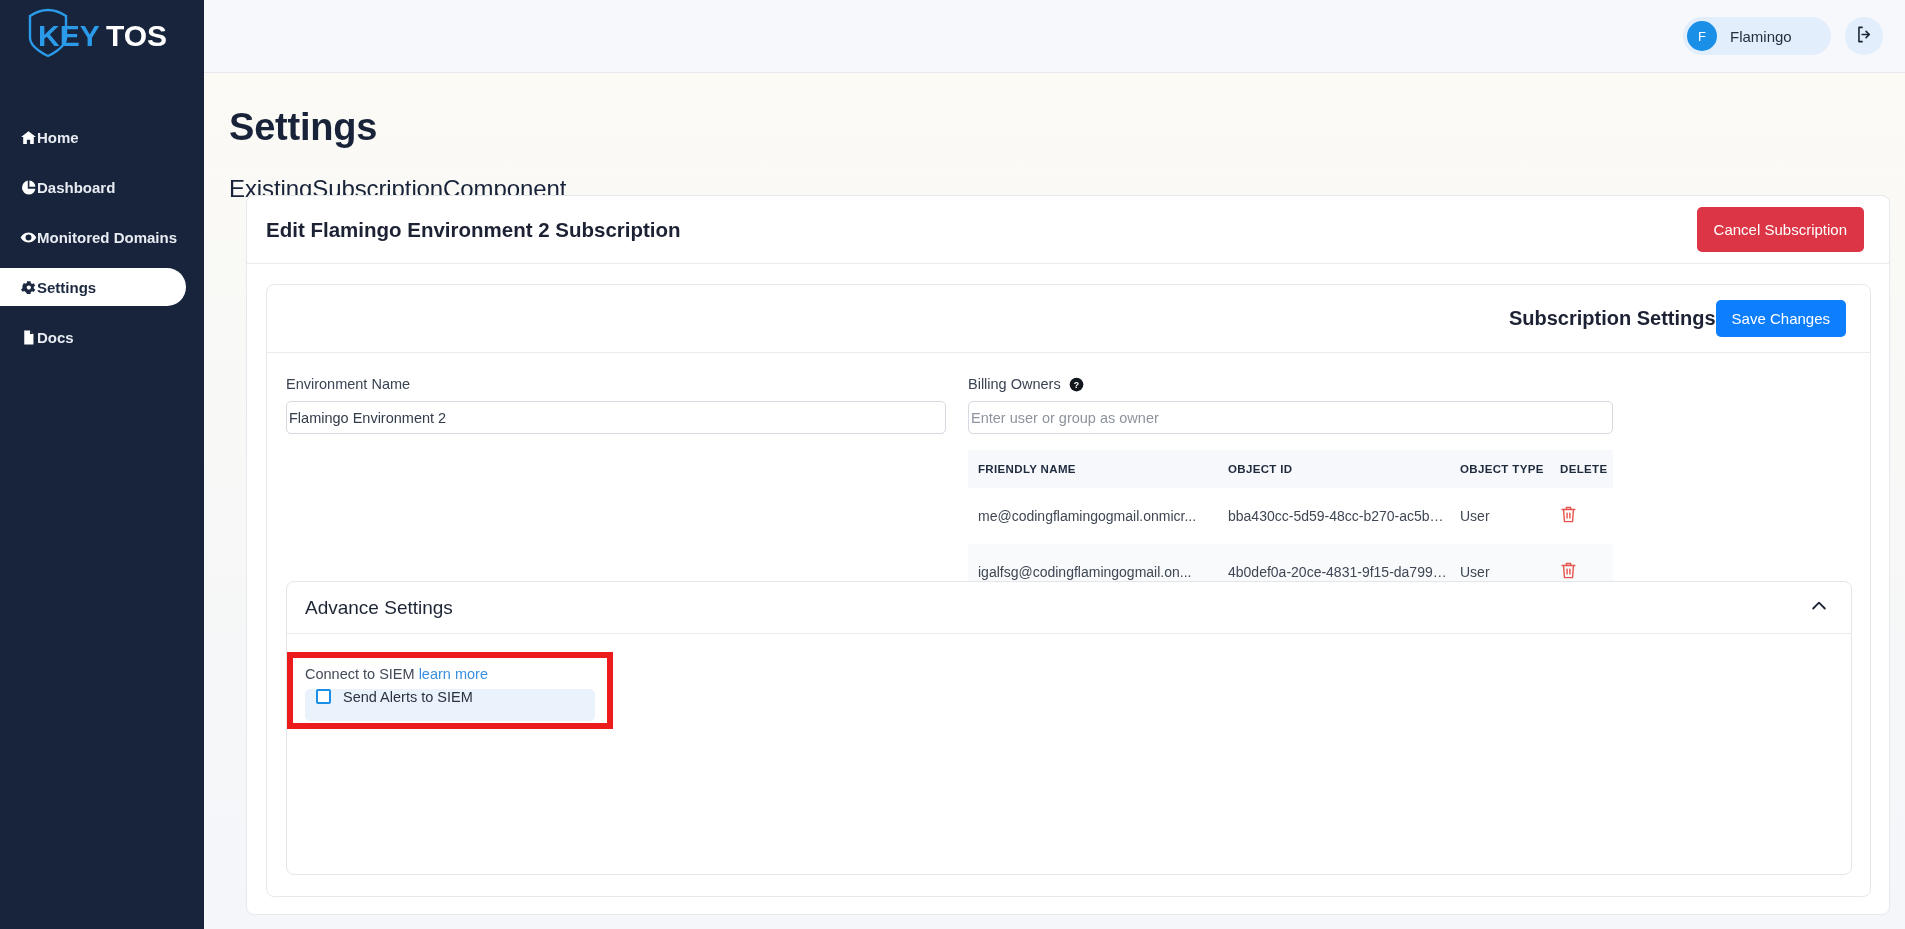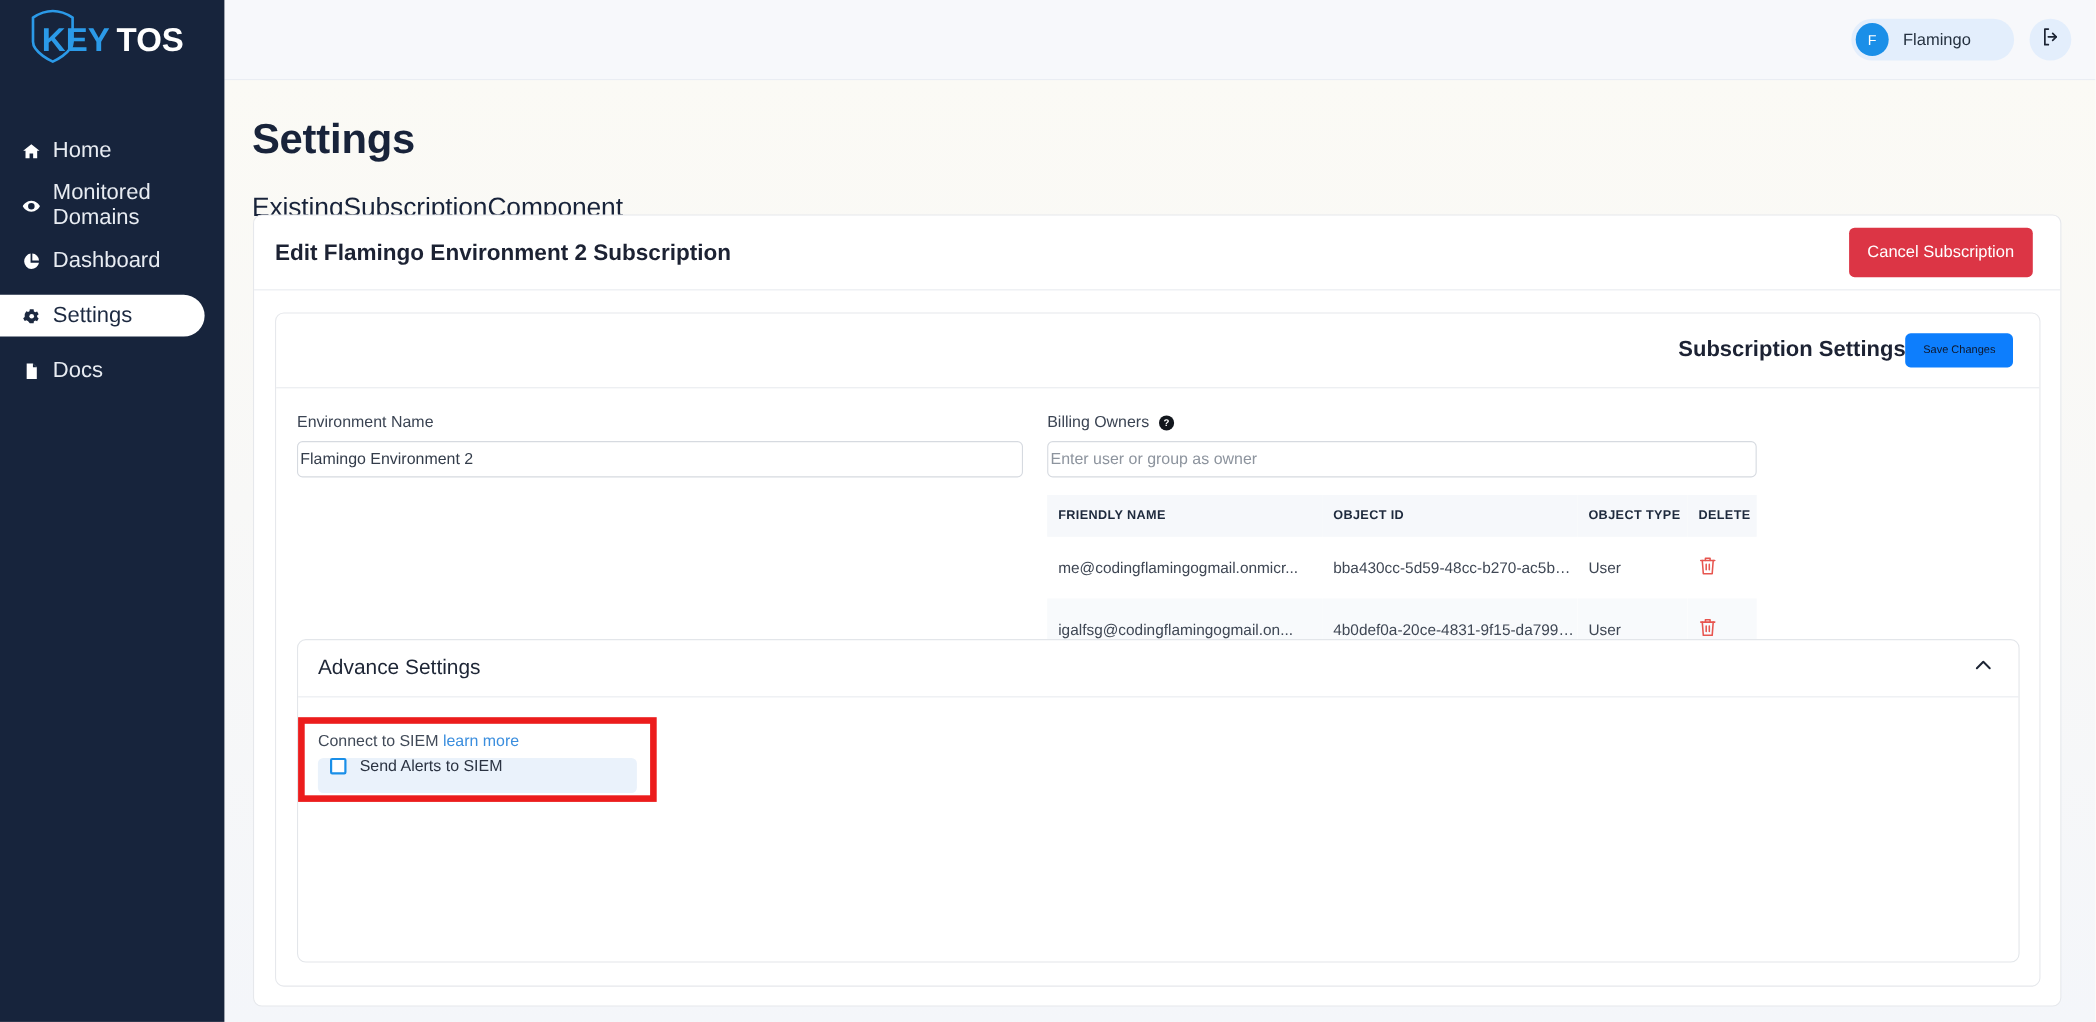--- a/index.html
+++ b/index.html
@@ -40,28 +40,28 @@
     position: absolute;
     left: 0;
     top: 118px;
     width: 204px;
   }
 
   .nav-item {
     position: relative;
     display: flex;
     align-items: center;
-    gap: 11px;
     height: 38px;
     padding-left: 20px;
     margin-bottom: 12px;
     color: #e8ecf2;
-    font-size: 20px;
+    font-size: 15px;
     cursor: pointer;
     border-radius: 0 20px 20px 0;
+    font-weight: bold;
   }
   .nav-item .nav-ico {
     width: 17px;
     height: 17px;
     display: inline-flex;
     align-items: center;
     justify-content: center;
     flex: none;
   }
   .nav-item.active {
@@ -140,21 +140,21 @@
   }
   .page-subtitle {
     margin: 26px 0 0 25px;
     font-size: 24px;
     color: #18233a;
     letter-spacing: -0.1px;
   }
 
   .outer-card {
     position: absolute;
-    left: 26px;
+    left: 42px;
     top: 122px;
     width: 1644px;
     height: 720px;
     background: #ffffff;
     border: 1px solid #e6e8ec;
     border-radius: 8px;
   }
 
   .outer-head {
     height: 68px;
@@ -198,24 +198,24 @@
     justify-content: flex-end;
     padding: 0 24px 0 19px;
   }
   .inner-head h3 {
     font-size: 20px;
     font-weight: bold;
     color: #1c2233;
   }
   .btn-primary {
     background: #0d7efd;
-    color: #0f172a;
+    color: #ffffff;
     border: none;
     border-radius: 5px;
-    font-size: 10px;
+    font-size: 15px;
     padding: 10px 16px;
     cursor: pointer;
     font-family: "Liberation Sans", sans-serif;
   }
 
   
   .form-grid {
     display: flex;
     padding: 23px 19px 0 19px;
     gap: 22px;
@@ -370,35 +370,35 @@
         <svg width="17" height="17" viewBox="0 0 24 24">
             <path d="M12 3 1.5 11.3h3V21h5.2v-6h4.6v6H19.5v-9.7h3z"></path>
           </svg>
       </span>
       <span>Home</span>
     </div>
 
     <div class="nav-item">
       <span class="nav-ico">
         <svg width="17" height="17" viewBox="0 0 24 24">
+          <path d="M11 2.2A10 10 0 0 0 12 22a10 10 0 0 0 9.8-8.2H11Z"></path>
+          <path d="M13.2 2.2V11h8.6A9.1 9.1 0 0 0 13.2 2.2Z"></path>
+        </svg>
+      </span>
+      <span>Dashboard</span>
+    </div>
+
+    <div class="nav-item">
+      <span class="nav-ico">
+        <svg width="17" height="17" viewBox="0 0 24 24">
           <path d="M12 5C6.5 5 2.2 9.3 1 12c1.2 2.7 5.5 7 11 7s9.8-4.3 11-7c-1.2-2.7-5.5-7-11-7Zm0 11.2A4.2 4.2 0 1 1 12 7.8a4.2 4.2 0 0 1 0 8.4Z"></path>
           <circle cx="12" cy="12" r="2.2" fill="#17243c"></circle>
         </svg>
       </span>
       <span>Monitored Domains</span>
-    </div>
-
-    <div class="nav-item">
-      <span class="nav-ico">
-        <svg width="17" height="17" viewBox="0 0 24 24">
-          <path d="M11 2.2A10 10 0 0 0 12 22a10 10 0 0 0 9.8-8.2H11Z"></path>
-          <path d="M13.2 2.2V11h8.6A9.1 9.1 0 0 0 13.2 2.2Z"></path>
-        </svg>
-      </span>
-      <span>Dashboard</span>
     </div>
 
     <div class="nav-item active">
       <span class="nav-ico">
         <svg width="17" height="17" viewBox="0 0 24 24">
           <path d="M19.4 13a7.6 7.6 0 0 0 0-2l2-1.6-2-3.4-2.4 1a7.6 7.6 0 0 0-1.7-1L14.9 3H10l-.4 2.6a7.6 7.6 0 0 0-1.7 1l-2.4-1-2 3.4L3.5 11a7.6 7.6 0 0 0 0 2l-2 1.6 2 3.4 2.4-1a7.6 7.6 0 0 0 1.7 1L10 21h4.9l.4-2.6a7.6 7.6 0 0 0 1.7-1l2.4 1 2-3.4Z"></path>
           <circle cx="12.45" cy="12" r="3" fill="#ffffff"></circle>
         </svg>
       </span>
       <span>Settings</span>

